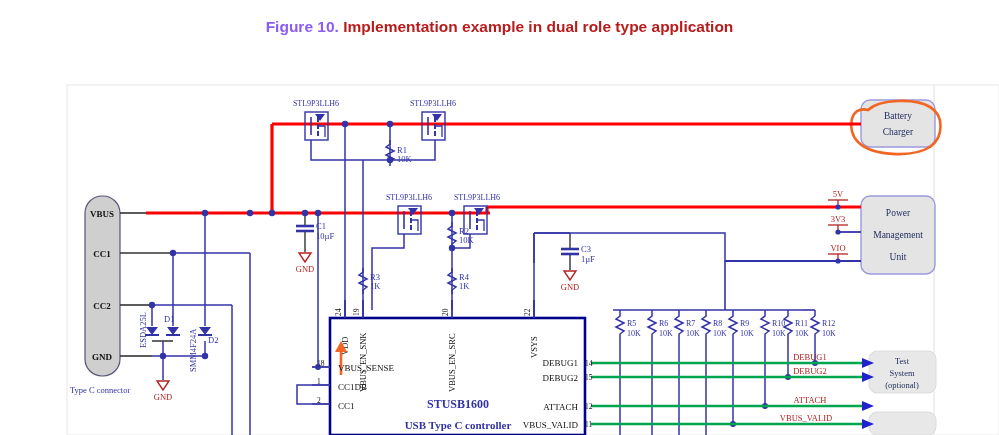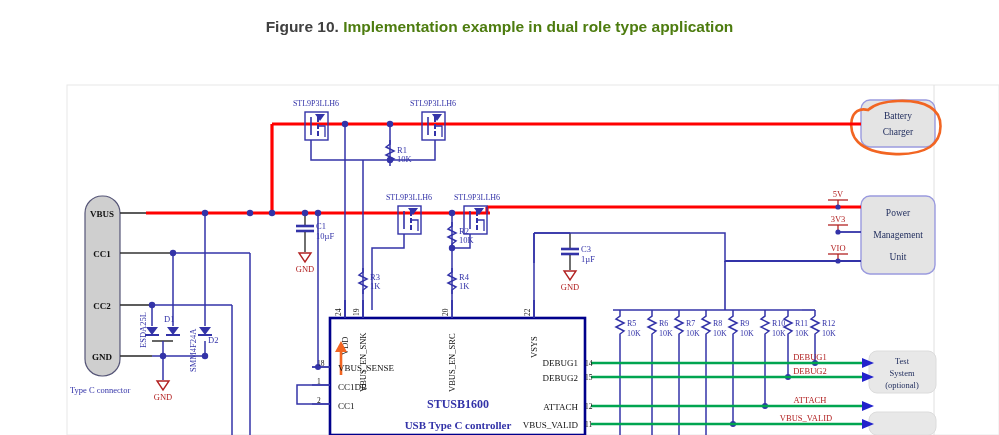--- a/index.html
+++ b/index.html
@@ -1,22 +1,22 @@
 <!DOCTYPE html>
 <html><head>
 <meta charset="utf-8">
 <style>
   html,body{margin:0;padding:0;background:#ffffff;}
   body{width:999px;height:435px;overflow:hidden;
        font-family:"Liberation Serif",serif;}
   #root{position:relative;width:999px;height:435px;background:#ffffff;}
   .fig-title{position:absolute;left:0;top:18px;width:999px;text-align:center;
              font-family:"Liberation Sans",sans-serif;font-weight:bold;font-size:15.5px;}
-  .fig-num{color:#404040;}
-  .fig-text{color:#4d7c0f;}
+  .fig-num{color:#8b5cf6;}
+  .fig-text{color:#b91c1c;}
   svg{position:absolute;left:0;top:0;}
   text{font-family:"Liberation Serif",serif;}
 </style>
 </head>
 <body>
 
 <div id="root">
 
   <div class="fig-title">
     <span class="fig-num">Figure 10.</span>

